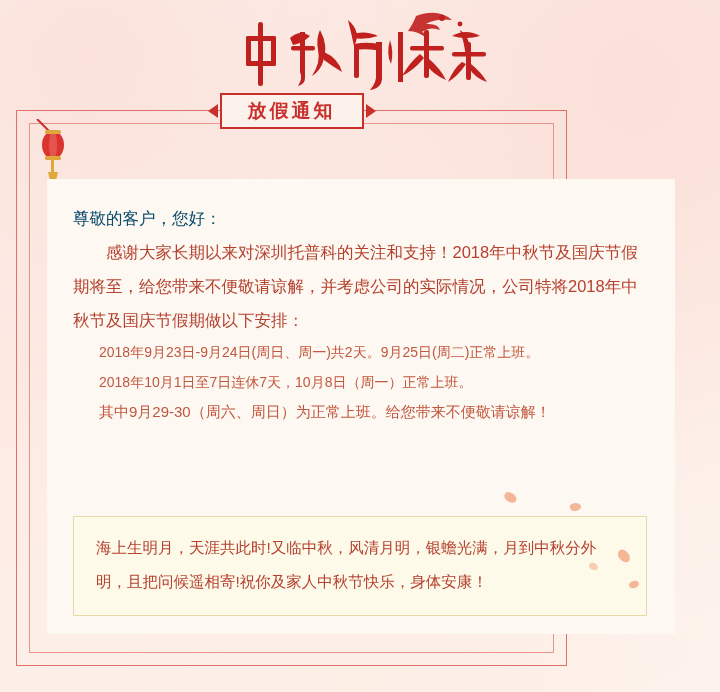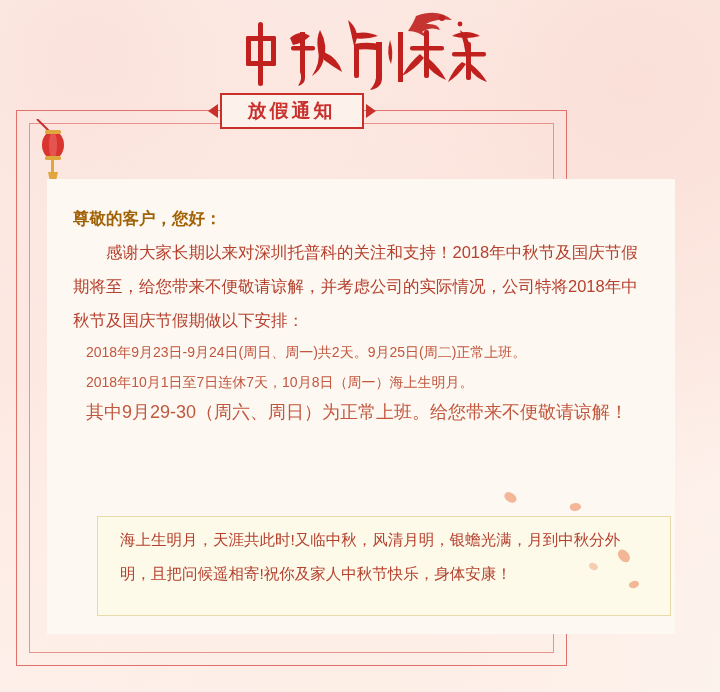--- a/index.html
+++ b/index.html
@@ -120,63 +120,61 @@
     left: 30px;
     top: 68px;
     width: 628px;
     height: 455px;
     background: #fdf8f1;
     box-sizing: border-box;
     padding: 22px 26px 0 26px;
   }
 
   .greeting {
-    color: #a16207;
+    color: #0c4a6e;
     font-size: 16.5px;
     line-height: 34px;
     margin: 0 0 0 0;
-    font-weight: bold;
   }
   .para {
     color: #b5402e;
     font-size: 16.5px;
     line-height: 34px;
     text-indent: 2em;
     margin: 0;
   }
   .item-title {
     color: #b5402e;
     font-size: 16.5px;
     line-height: 34px;
     font-weight: bold;
     margin: 4px 0 0 0;
   }
   .item-title .num { font-weight: normal; }
   .item-body {
     color: #c2573f;
     font-size: 14px;
     line-height: 30px;
-    margin: 0 0 0 13px;
+    margin: 0 0 0 26px;
   }
   .item-body.wide {
-    font-size: 18px;
+    font-size: 15px;
   }
 
   
   .poem-box {
     position: absolute;
     left: 56px;
     top: 405px;
     width: 574px;
     height: 100px;
     background: #fdfaea;
     border: 1px solid #e8d9a8;
     box-sizing: border-box;
-    padding: 6px 22px;
-    margin-left: 24px;
+    padding: 14px 22px;
   }
   .poem-text {
     color: #b5402e;
     font-size: 15.5px;
     line-height: 34px;
     margin: 0;
   }
 
   
   .petal {
@@ -254,21 +252,21 @@
     <div class="banner">
       <span class="banner-text">放假通知</span>
     </div>
 
     <div class="content-card">
       <p class="greeting">尊敬的客户，您好：</p>
       <p class="para">感谢大家长期以来对深圳托普科的关注和支持！2018年中秋节及国庆节假期将至，给您带来不便敬请谅解，并考虑公司的实际情况，公司特将2018年中秋节及国庆节假期做以下安排：</p>
 
       <p class="item-body">2018年9月23日-9月24日(周日、周一)共2天。9月25日(周二)正常上班。</p>
 
-      <p class="item-body">2018年10月1日至7日连休7天，10月8日（周一）海上生明月。</p>
+      <p class="item-body">2018年10月1日至7日连休7天，10月8日（周一）正常上班。</p>
       <p class="item-body wide">其中9月29-30（周六、周日）为正常上班。给您带来不便敬请谅解！</p>
     </div>
 
     <div class="poem-box">
       <p class="poem-text">海上生明月，天涯共此时!又临中秋，风清月明，银蟾光满，月到中秋分外明，且把问候遥相寄!祝你及家人中秋节快乐，身体安康！</p>
     </div>
 
     <div class="petal" style="left:487px; top:382px; width:13px; height:9px; transform:rotate(25deg);"></div>
     <div class="petal" style="left:553px; top:392px; width:11px; height:8px; transform:rotate(-15deg);"></div>
     <div class="petal" style="left:600px; top:440px; width:14px; height:10px; transform:rotate(40deg);"></div>

